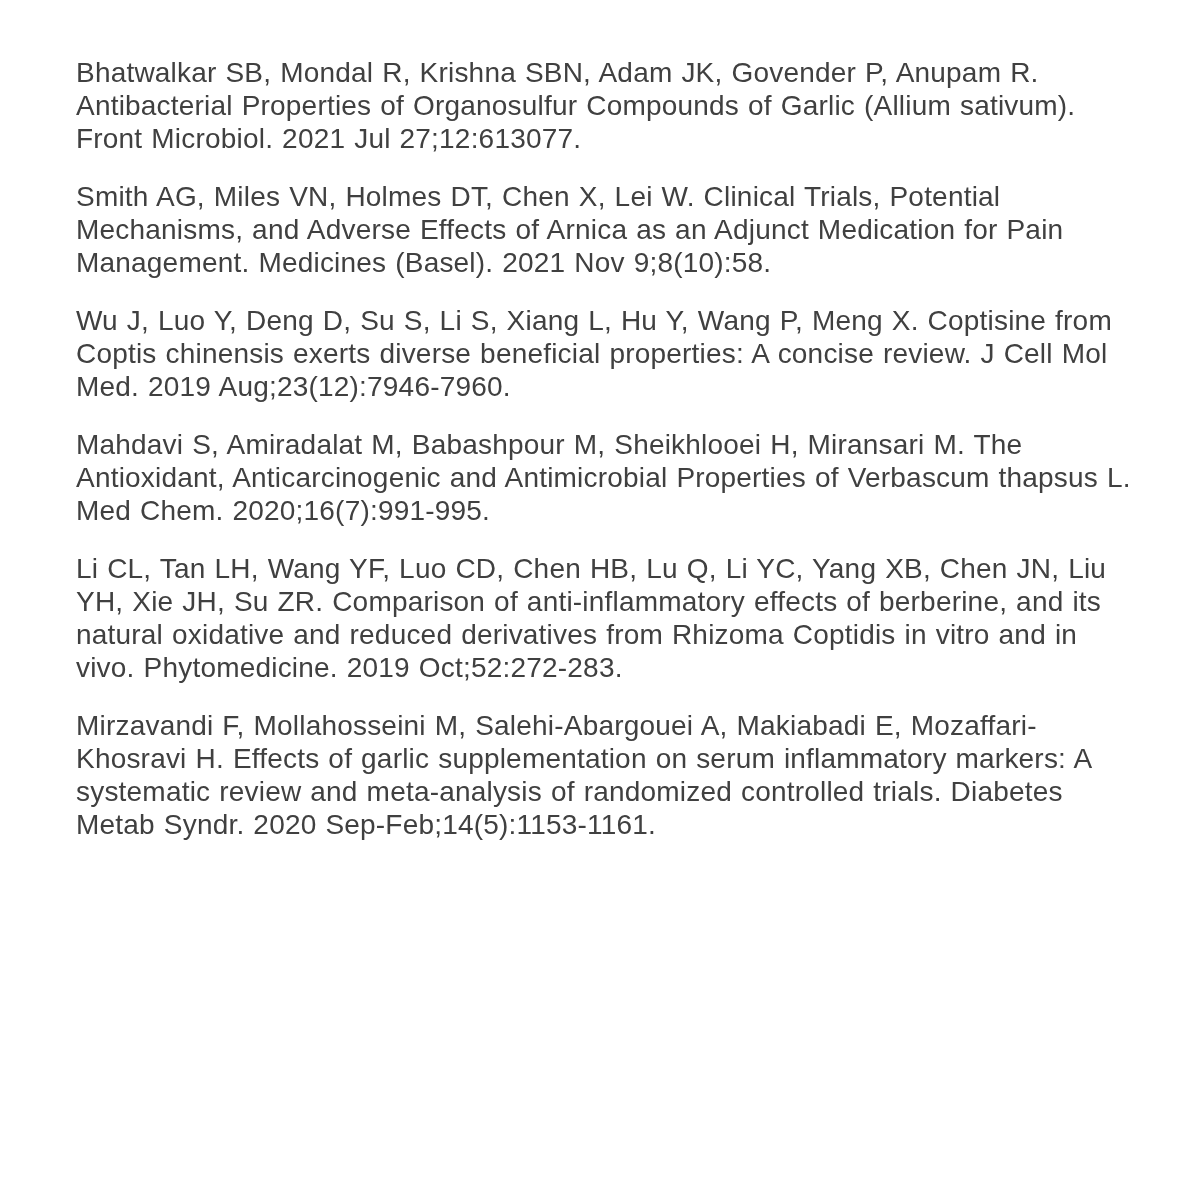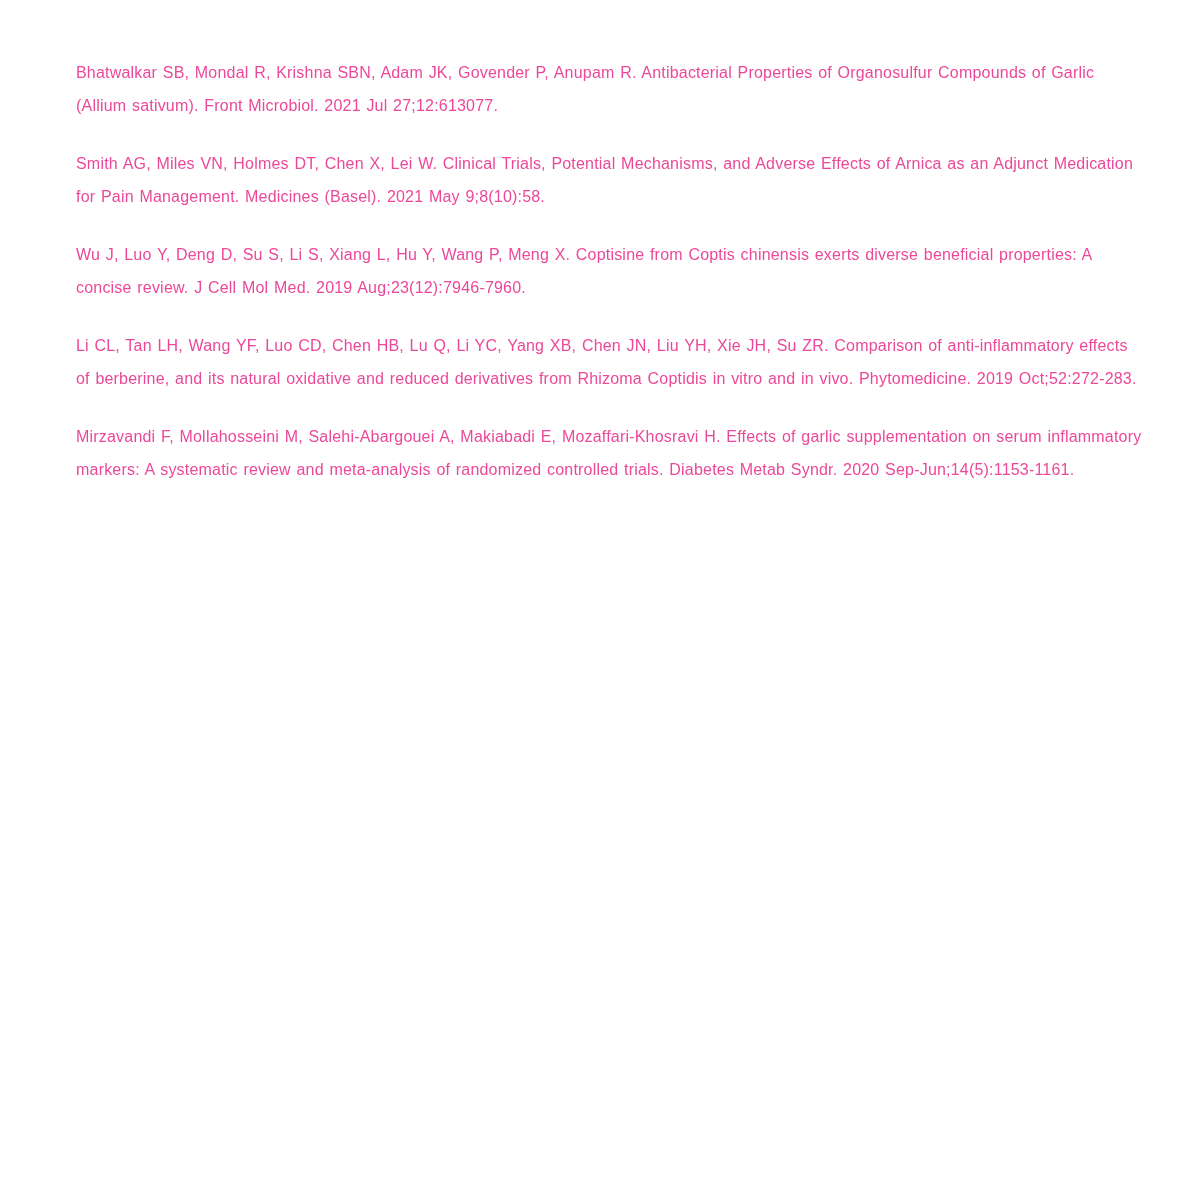--- a/index.html
+++ b/index.html
@@ -18,32 +18,33 @@
     width: 1200px;
     height: 1200px;
     padding: 56px 58px 0 76px;
     background: #ffffff;
   }
   .references-list {
     max-width: 1066px;
   }
   .ref {
     margin: 0 0 25px 0;
-    font-size: 16px;
+    font-size: 28px;
     line-height: 33px;
     font-weight: 400;
-    color: #ec4899;
+    color: #404040;
     letter-spacing: 0.2px;
     word-spacing: 1px;
   }
 </style>
 </head>
 <body>
 
 <div class="page">
   <div class="references-list">
     <p class="ref">Bhatwalkar SB, Mondal R, Krishna SBN, Adam JK, Govender P, Anupam R. Antibacterial Properties of Organosulfur Compounds of Garlic (Allium sativum). Front Microbiol. 2021 Jul 27;12:613077.</p>
-    <p class="ref">Smith AG, Miles VN, Holmes DT, Chen X, Lei W. Clinical Trials, Potential Mechanisms, and Adverse Effects of Arnica as an Adjunct Medication for Pain Management. Medicines (Basel). 2021 May 9;8(10):58.</p>
+    <p class="ref">Smith AG, Miles VN, Holmes DT, Chen X, Lei W. Clinical Trials, Potential Mechanisms, and Adverse Effects of Arnica as an Adjunct Medication for Pain Management. Medicines (Basel). 2021 Nov 9;8(10):58.</p>
     <p class="ref">Wu J, Luo Y, Deng D, Su S, Li S, Xiang L, Hu Y, Wang P, Meng X. Coptisine from Coptis chinensis exerts diverse beneficial properties: A concise review. J Cell Mol Med. 2019 Aug;23(12):7946-7960.</p>
+    <p class="ref">Mahdavi S, Amiradalat M, Babashpour M, Sheikhlooei H, Miransari M. The Antioxidant, Anticarcinogenic and Antimicrobial Properties of Verbascum thapsus L. Med Chem. 2020;16(7):991-995.</p>
     <p class="ref">Li CL, Tan LH, Wang YF, Luo CD, Chen HB, Lu Q, Li YC, Yang XB, Chen JN, Liu YH, Xie JH, Su ZR. Comparison of anti-inflammatory effects of berberine, and its natural oxidative and reduced derivatives from Rhizoma Coptidis in vitro and in vivo. Phytomedicine. 2019 Oct;52:272-283.</p>
-    <p class="ref">Mirzavandi F, Mollahosseini M, Salehi-Abargouei A, Makiabadi E, Mozaffari-Khosravi H. Effects of garlic supplementation on serum inflammatory markers: A systematic review and meta-analysis of randomized controlled trials. Diabetes Metab Syndr. 2020 Sep-Jun;14(5):1153-1161.</p>
+    <p class="ref">Mirzavandi F, Mollahosseini M, Salehi-Abargouei A, Makiabadi E, Mozaffari-Khosravi H. Effects of garlic supplementation on serum inflammatory markers: A systematic review and meta-analysis of randomized controlled trials. Diabetes Metab Syndr. 2020 Sep-Feb;14(5):1153-1161.</p>
   </div>
 </div>
 
 </body></html>

